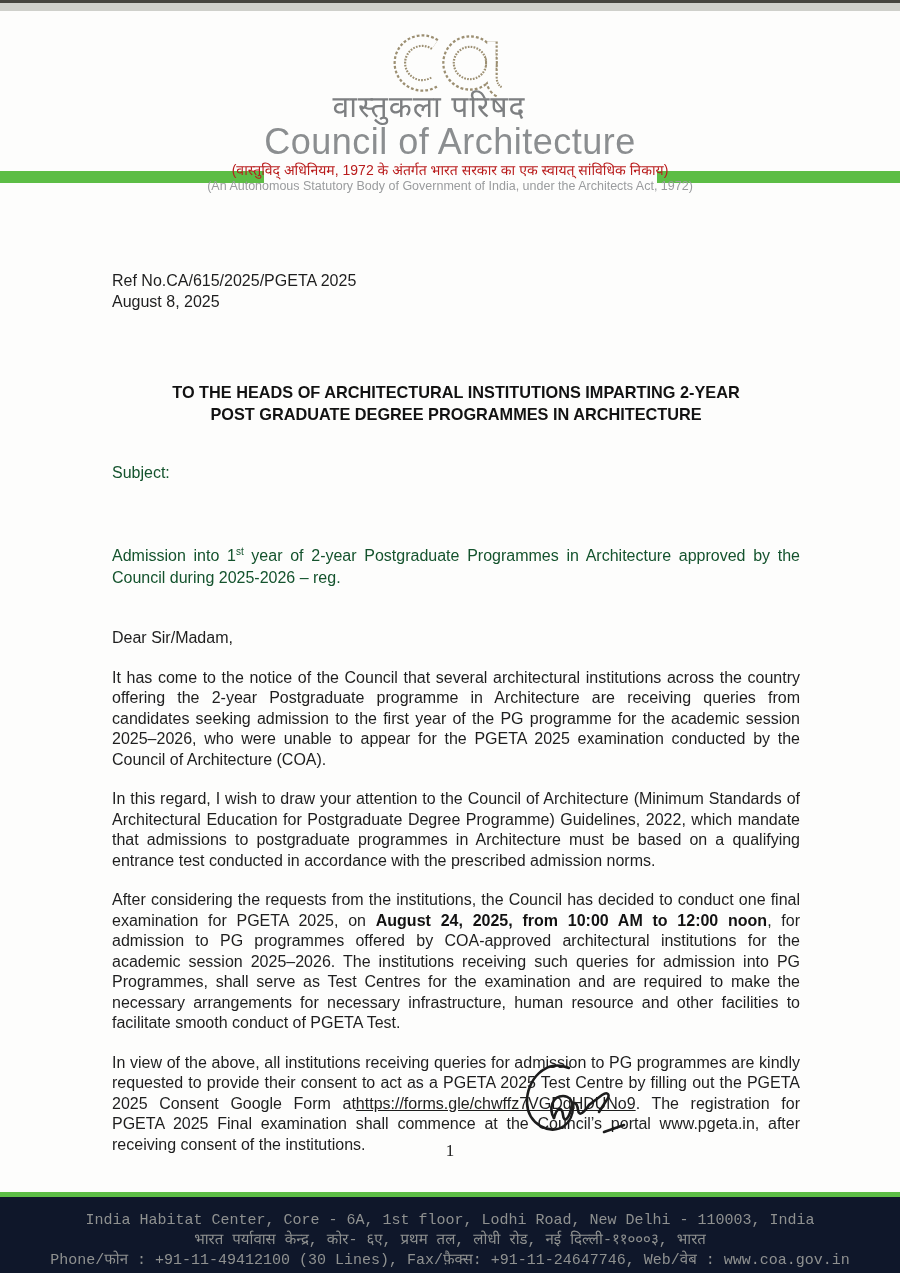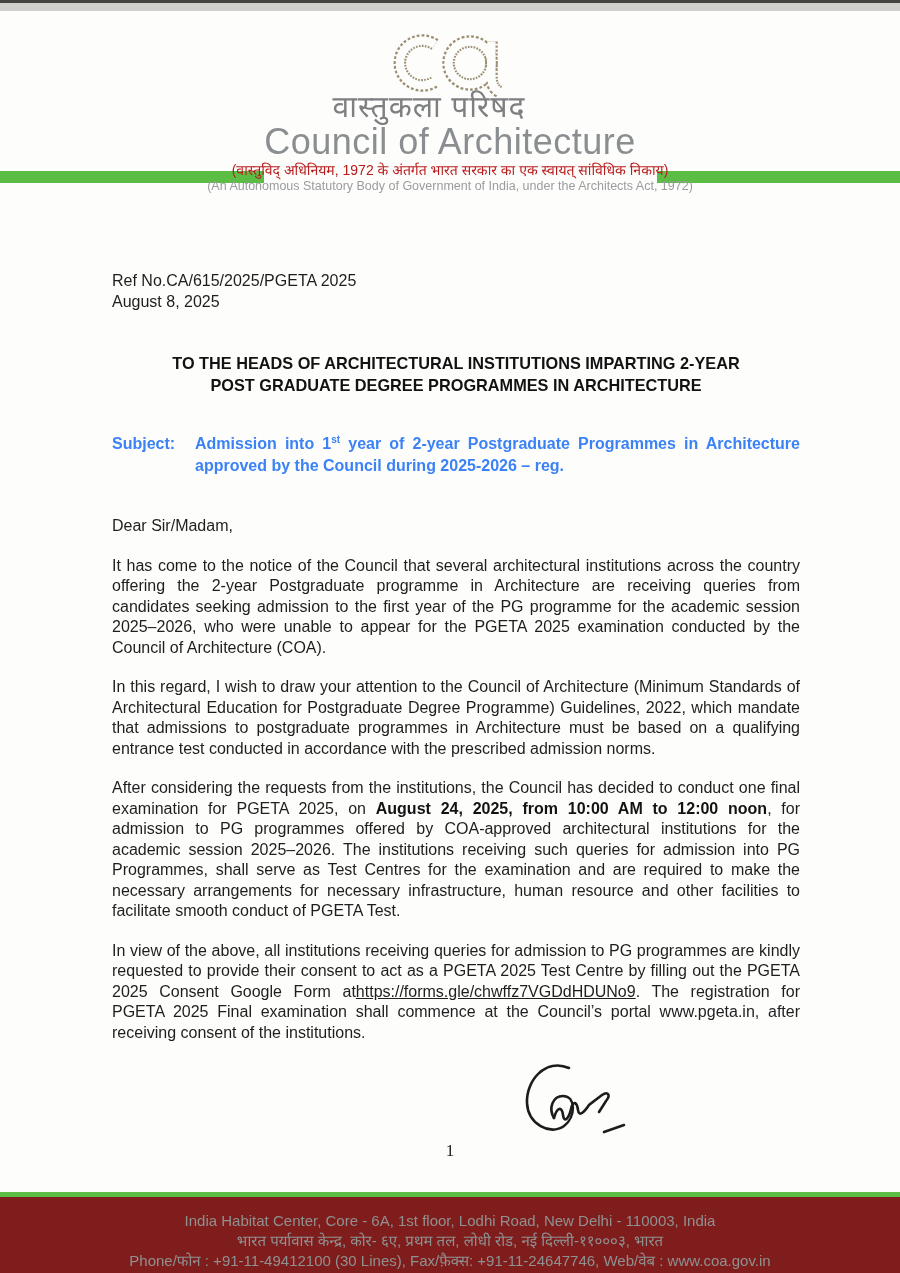--- a/index.html
+++ b/index.html
@@ -57,27 +57,27 @@
   }
   .green-bar.left{left:0;width:264px;}
   .green-bar.right{left:657px;width:243px;}
   
   .letter{
     position:absolute;top:271px;left:112px;width:688px;
     font-size:16px;line-height:20.5px;color:var(--ink);
   }
   .refblock div{line-height:20.5px;}
   .addressee{
-    margin-top:40px;
+    margin-top:69px;
     text-align:center;font-weight:bold;font-size:16.3px;line-height:22px;
     color:#121212;
   }
   .subject{
     margin-top:37px;
-    display:flex;font-weight:bold;color:#3b82f6;line-height:21.5px;
+    display:flex;font-weight:normal;color:#14532d;line-height:21.5px;flex-direction:column;
   }
   .subject .label{flex:0 0 83px;}
   .subject .text{flex:1;text-align:justify;}
   sup{font-size:10px;vertical-align:super;line-height:0;}
   .salutation{margin-top:40px;}
   .para{margin-top:19px;text-align:justify;}
   .para b{color:#121212;}
   .link{text-decoration:underline;color:var(--ink);}
   
   .signature{
@@ -88,23 +88,24 @@
     text-align:center;font-family:"Liberation Serif", serif;
     font-size:17px;color:#222;
   }
   
   .footer-rule{
     position:absolute;top:1192px;left:0;width:900px;height:5px;
     background:var(--accentGreen);
   }
   .footer{
     position:absolute;top:1197px;left:0;width:900px;height:76px;
-    background:#7f1d1d;
+    background:#0f172a;
     text-align:center;color:var(--footerGray);
     padding-top:14px;
+    font-family:Liberation Mono, monospace;
   }
   .footer div{font-size:15px;line-height:20px;}
 </style>
 </head>
 <body>
 
 <div class="page">
 
   <div class="scan-strip"></div>
 

